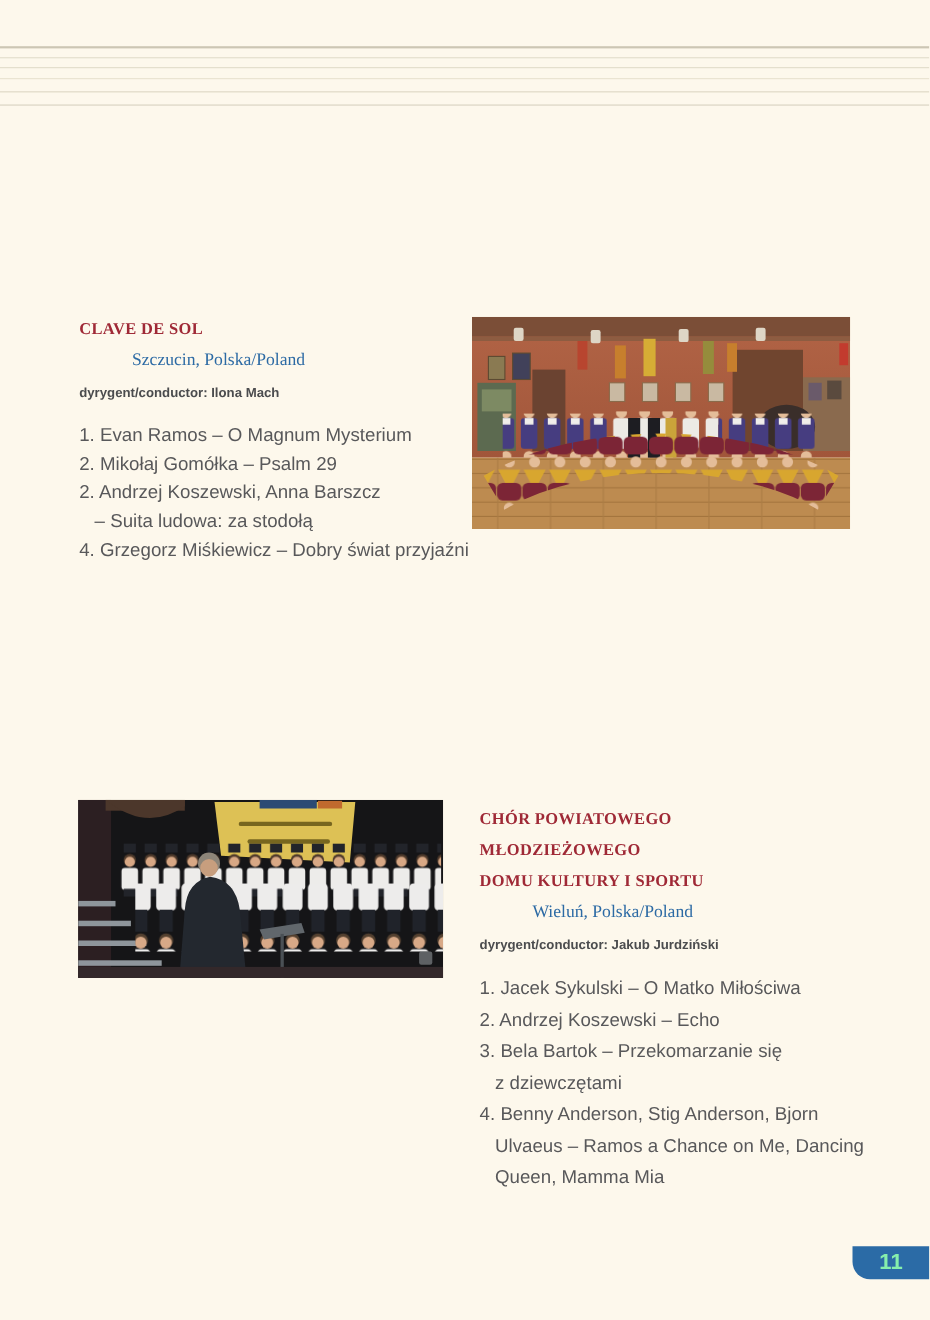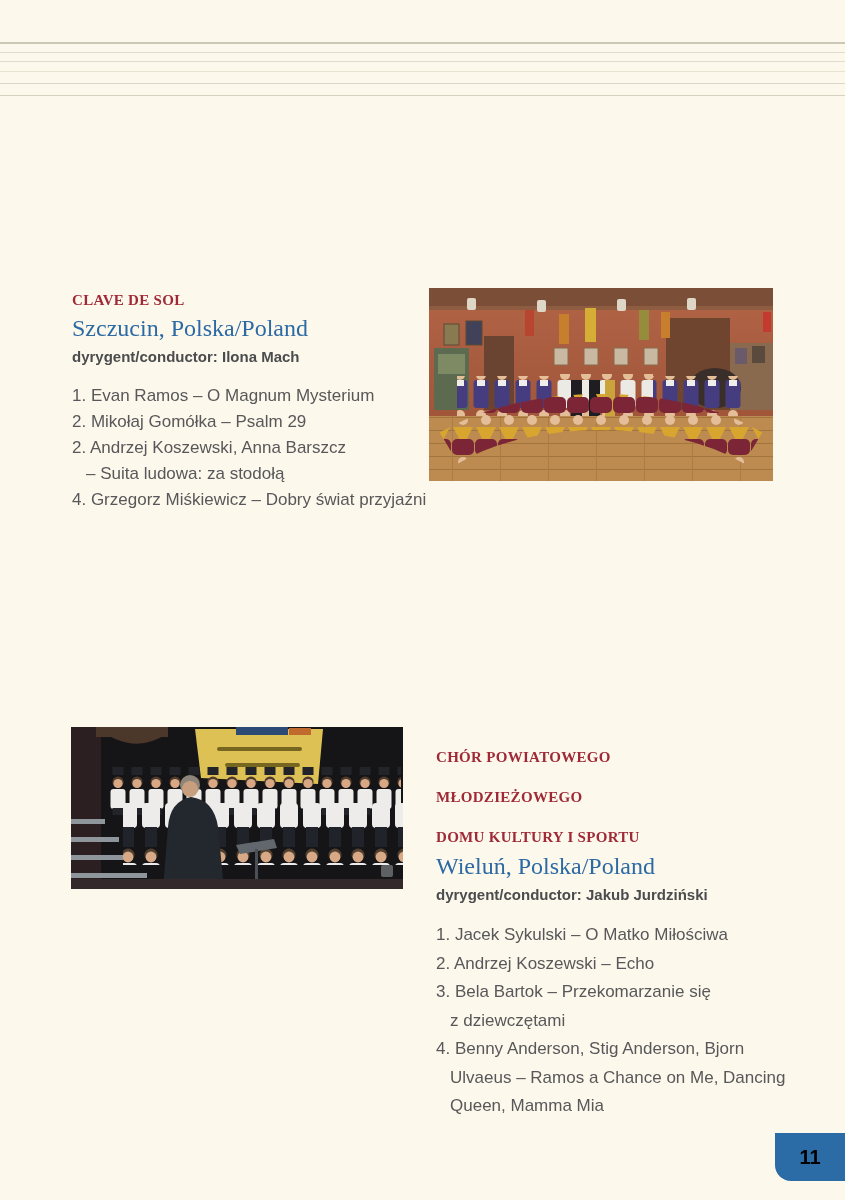--- a/index.html
+++ b/index.html
@@ -19,44 +19,44 @@
 
   .entry-text { position:absolute; }
   .entry-1-text { left:72px; top:287px; width:370px; }
   .entry-2-text { left:436px; top:731px; width:390px; }
 
   .title {
     font-family:"Liberation Serif", serif; font-weight:700;
     font-size:15px; color:#9f2936; letter-spacing:.3px; white-space:nowrap;
   }
   .entry-1-text .title { line-height:26px; }
-  .entry-2-text .title { line-height:28px;margin-top:12px; }
+  .entry-2-text .title { line-height:28px; }
   .location {
-    font-family:"Liberation Serif", serif; font-size:24px;
-    color:#2c6aa4; line-height:30px; white-space:nowrap;
+    font-family:"Liberation Serif", serif; font-size:16px;
+    color:#2c6aa4; line-height:30px; white-space:nowrap;margin-left:48px;
   }
   .conductor {
-    font-size:15px; font-weight:700; color:#4b4c4e;
+    font-size:12px; font-weight:700; color:#4b4c4e;
     line-height:24px; margin-top:2px; white-space:nowrap;
   }
   .songs { color:#58585a; font-size:17px; }
   .entry-1-text .songs { margin-top:14px; line-height:26px; }
   .entry-2-text .songs { margin-top:14px; line-height:28.5px; }
   .song { white-space:nowrap; }
   .song.cont { padding-left:14px; }
 
   .photo { position:absolute; overflow:hidden; }
   .photo-1 { left:429px; top:288px; width:344px; height:193px; }
   .photo-2 { left:71px;  top:727px; width:332px; height:162px; }
   .photo svg { display:block; }
 
   .page-number {
-    position:absolute; left:775px; top:1133px; width:70px; height:48px;
+    position:absolute; left:775px; top:1133px; width:70px; height:30px;
     background:#2b6ba6; border-radius:0 0 0 16px;
-    color:#000000; font-weight:700; font-size:20px;
+    color:#86efac; font-weight:700; font-size:20px;
     display:flex; align-items:center; justify-content:center;
   }
 </style>
 </head>
 <body>
 
 <div class="page">
 
   <div class="staff l1"></div>
   <div class="staff l2"></div>

